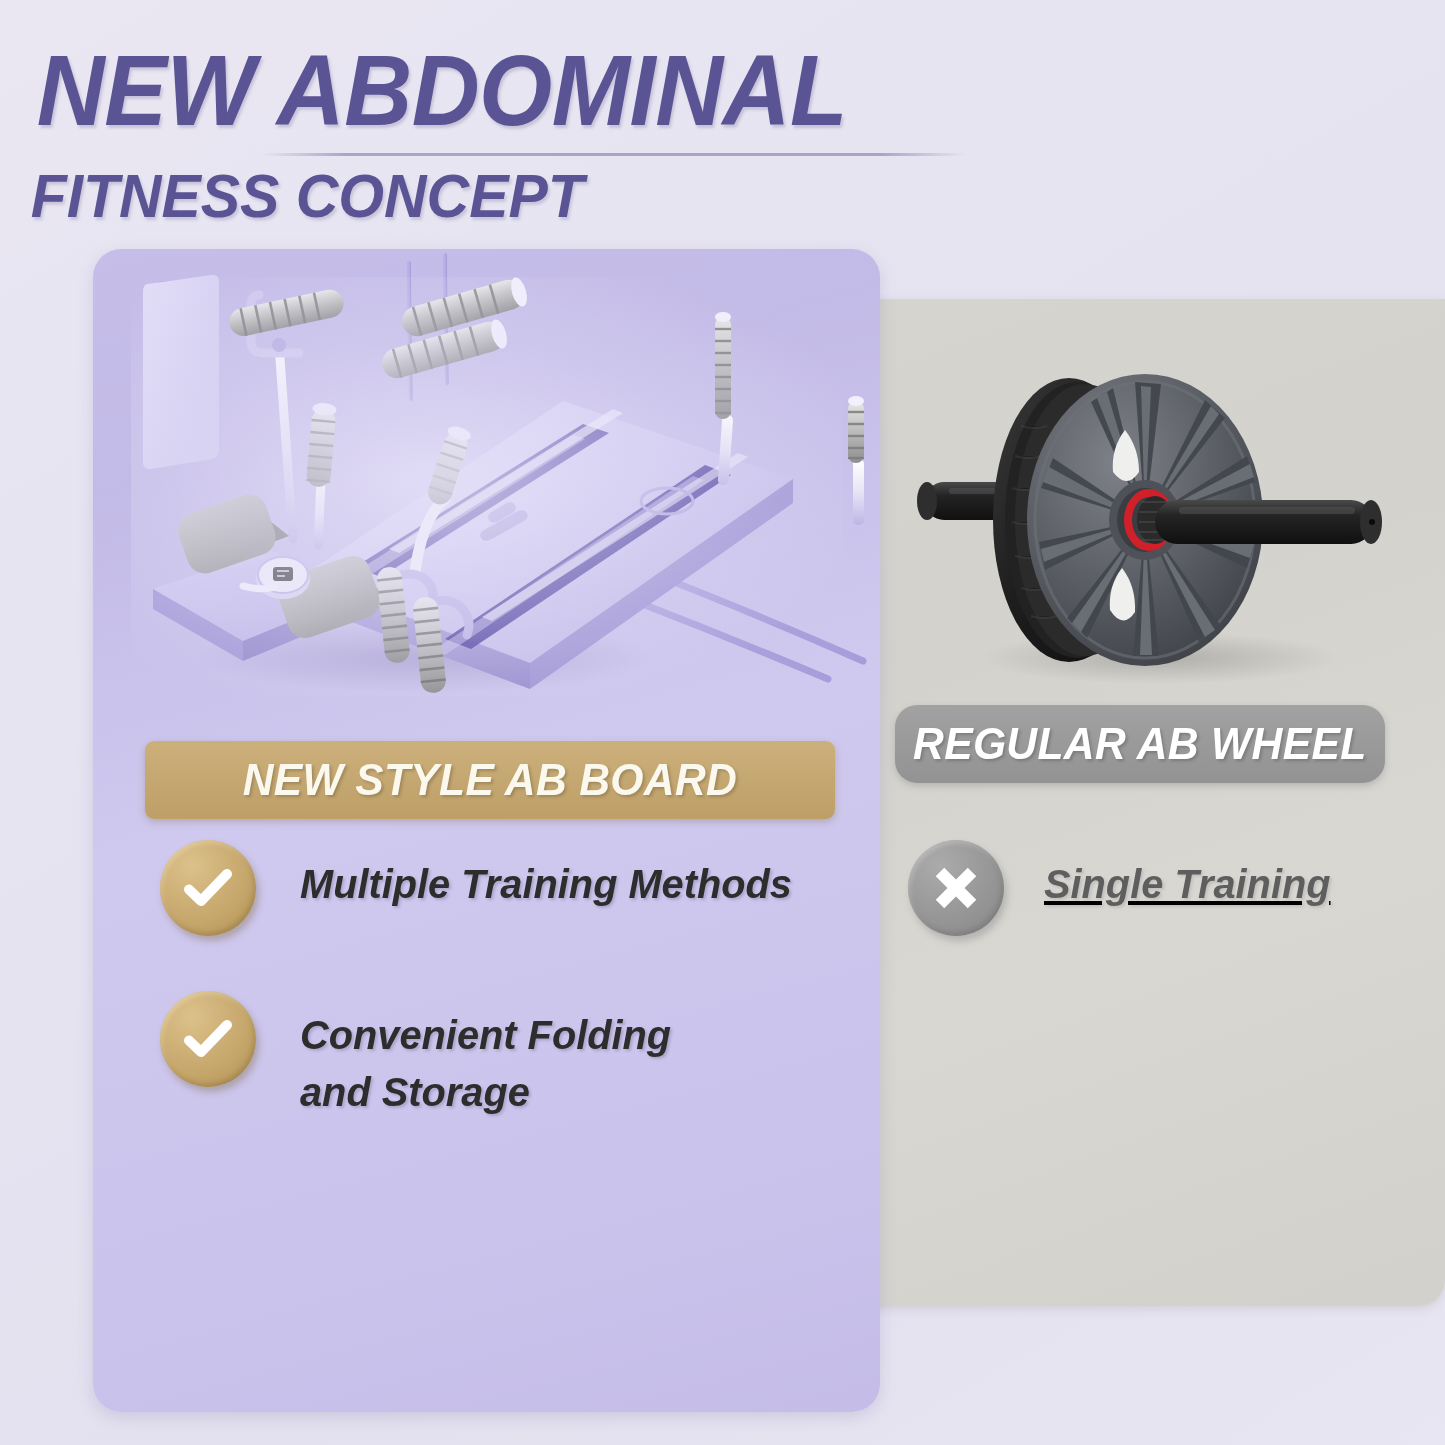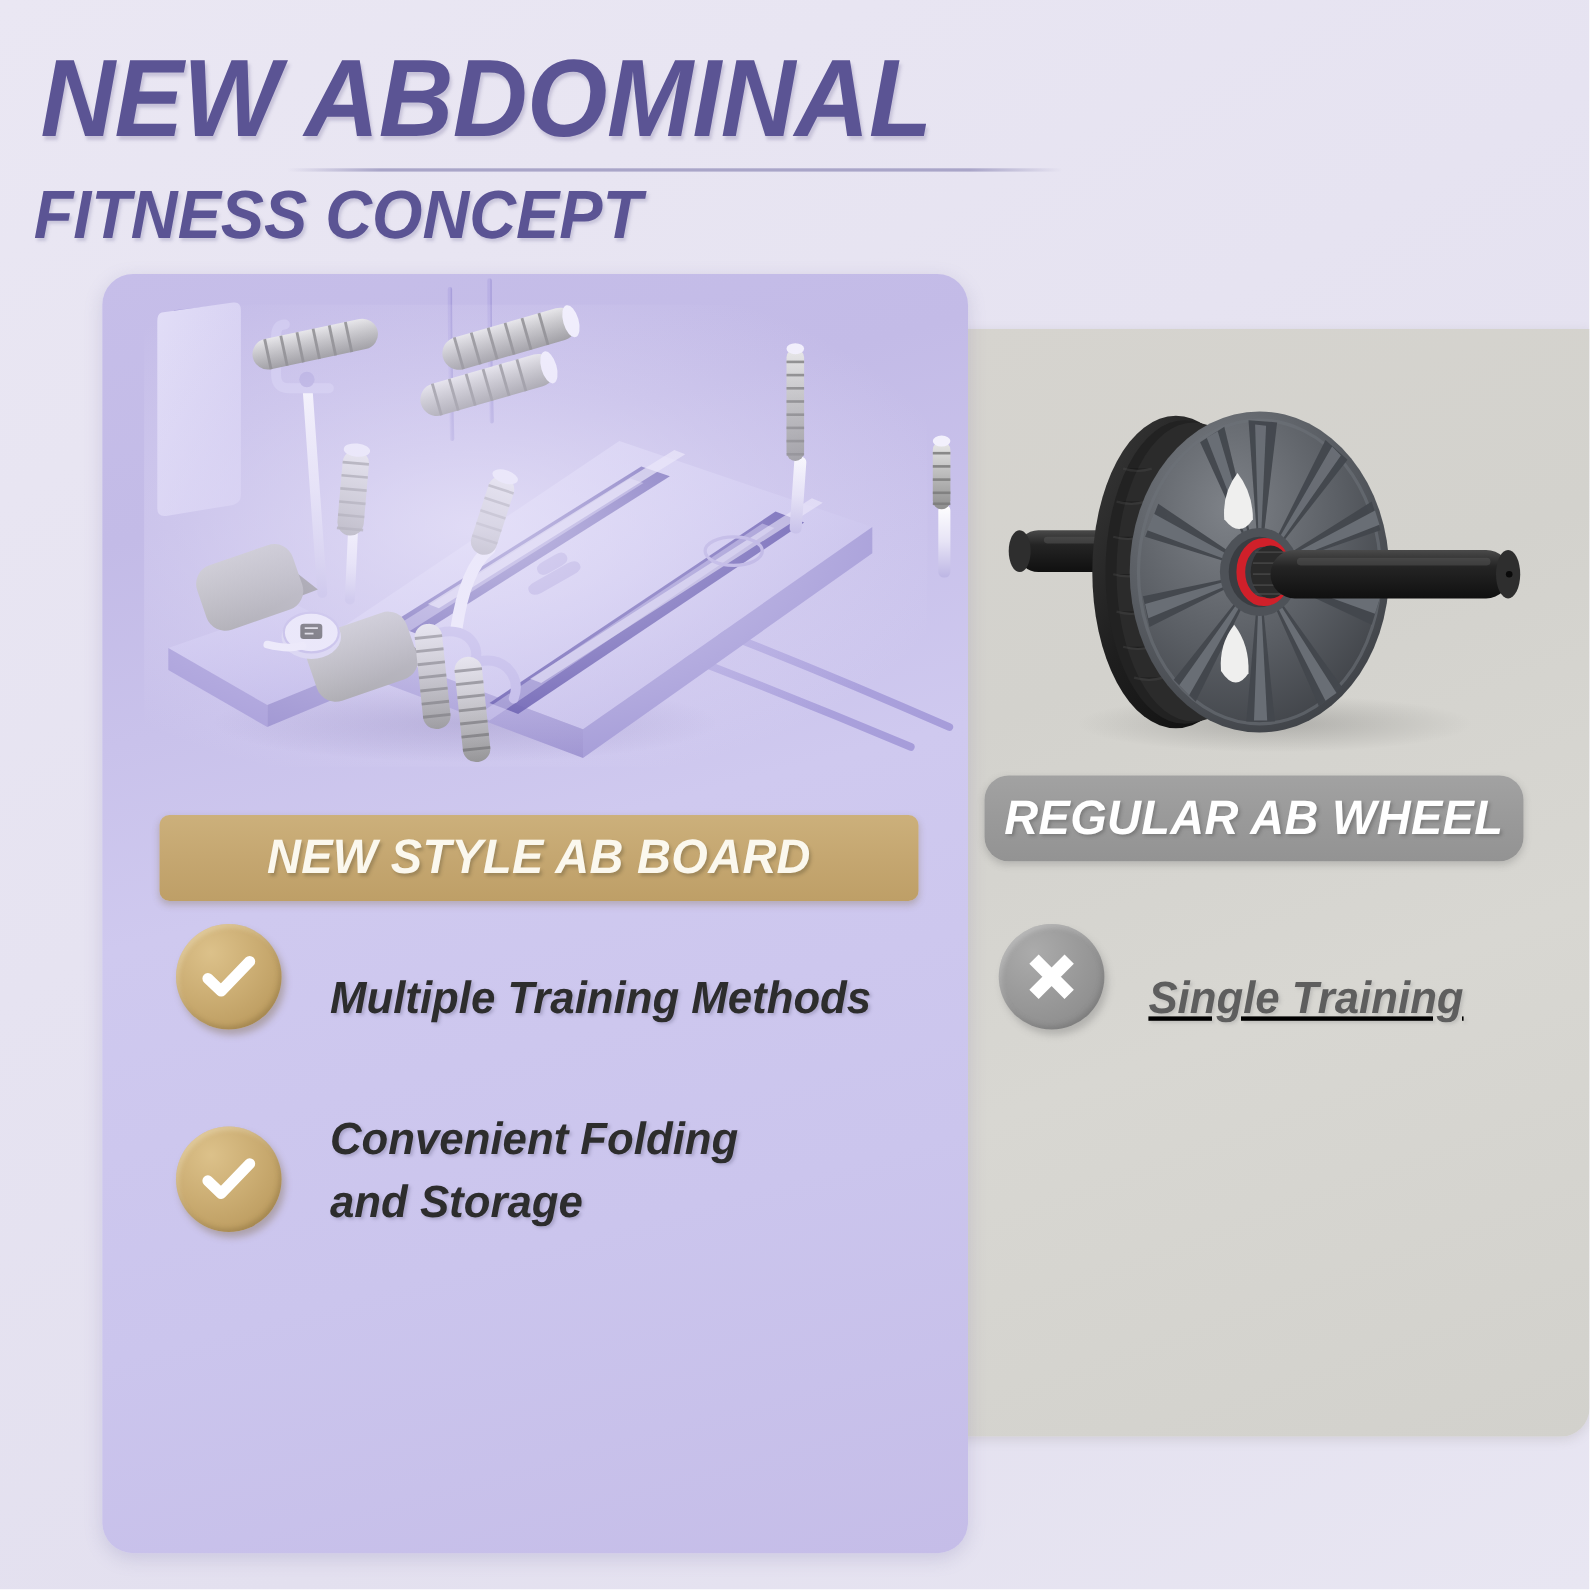--- a/index.html
+++ b/index.html
@@ -116,21 +116,21 @@
   }
   #banner-right .banner-text { color: #FFFFFF; text-shadow: 2px 2px 3px rgba(60,60,60,0.3); }
 
   
   .feature-list { position: absolute; }
   #list-pros { left: 160px; top: 840px; width: 690px; }
   #list-cons { left: 908px; top: 840px; width: 470px; text-decoration: underline; }
 
   .feature-row {
     display: flex;
-    align-items: flex-end;
+    align-items: flex-start;
     margin-bottom: 55px;
   }
   #list-cons .feature-row { margin-bottom: 32px; }
 
   .badge {
     position: relative;
     flex: 0 0 auto;
     width: 96px; height: 96px;
     border-radius: 50%;
     display: flex; align-items: center; justify-content: center;

